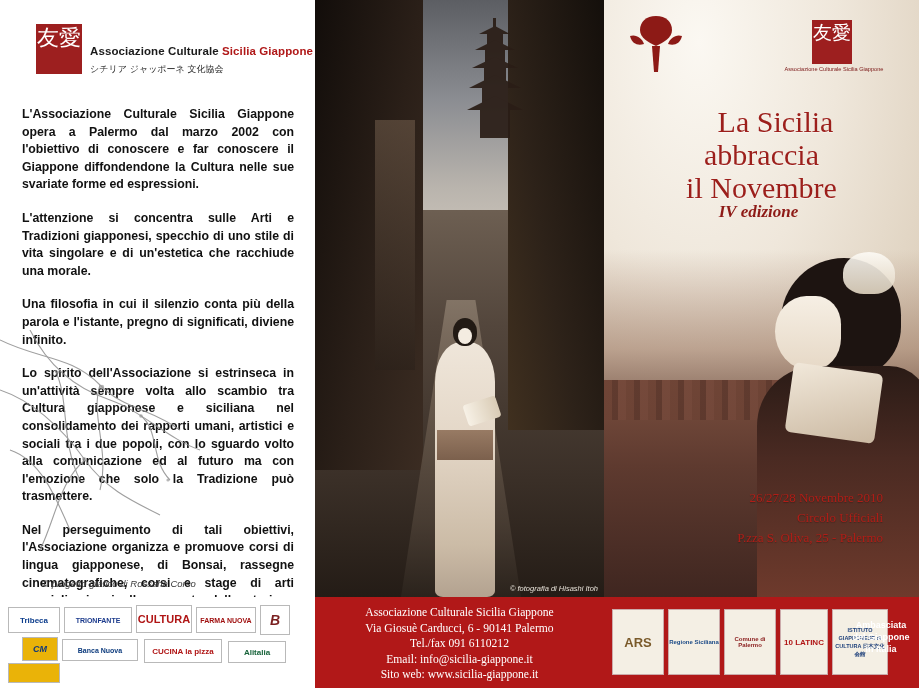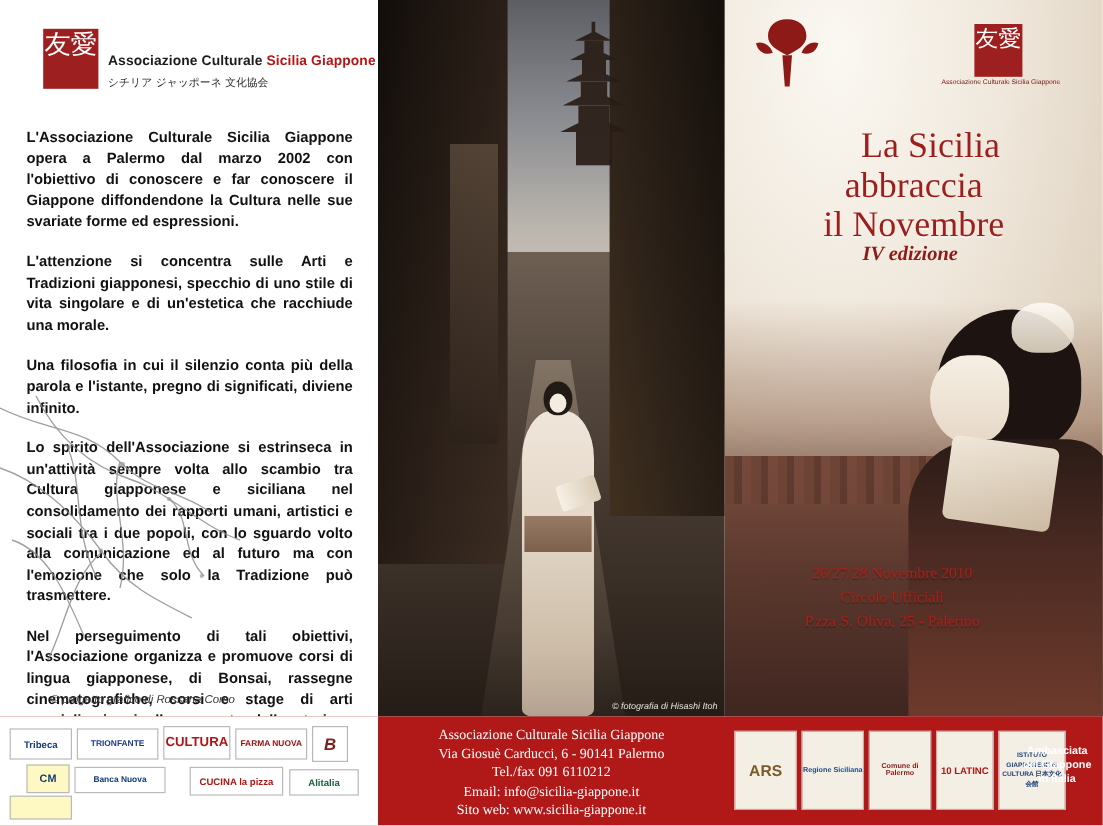--- a/index.html
+++ b/index.html
@@ -206,22 +206,22 @@
   .rp-title .l1 { display:block;padding-left:28px; }
   .rp-title .l2 { display:block; }
   .rp-title .l3 { display:block; }
   .rp-edition {
     position:absolute; left:604px; top:202px; width:315px;
     text-align:center; padding-right: 6px;
     font-family:"Liberation Serif", serif;
     color:#8e1a16; font-size:17px; font-weight:bold; font-style:italic;
   }
   .rp-info {
-    position:absolute; left:604px; top:468px; width:279px;
-    text-align:center;
+    position:absolute; left:604px; top:488px; width:279px;
+    text-align:right;
     font-family:"Liberation Serif", serif;
     color:#b11d17; font-size:13px; line-height:20px;
     text-shadow: 0 1px 1px rgba(0,0,0,.25);
   }
 
   
   .footer {
     position:absolute; left:0; top:597px; width:919px; height:91px;
     background:#b11818;
   }
@@ -249,21 +249,21 @@
   
   .tile {
     position:absolute;
     background:#ffffff;
     border:1px solid #b9b9b9;
     font-size:8px;
     display:flex; align-items:center; justify-content:center;
     color:#222; overflow:hidden; text-align:center;
     font-weight:bold;
   }
-  .tile.dark { background:#fef9c3; }
+  .tile.dark { background:#eab308;font-style:italic; }
   .rtile {
     position:absolute;
     background:#f4efe4;
     border:1px solid #caa; display:flex; align-items:center; justify-content:center;
     font-size:8px; color:#6a2a2a; overflow:hidden; text-align:center; font-weight:bold;
   }
 </style>
 </head>
 <body>
 
@@ -380,22 +380,22 @@
   <div class="footer">
 
     <div class="footer-left">
       <div class="tile" style="left:8px; top:10px; width:52px; height:26px; color:#0b3c8c;">Tribeca</div>
       <div class="tile" style="left:64px; top:10px; width:68px; height:26px; color:#1b3a8c; font-size:7px;">TRIONFANTE</div>
       <div class="tile" style="left:136px; top:8px; width:56px; height:28px; color:#b01515; font-size:11px;">CULTURA</div>
       <div class="tile" style="left:196px; top:10px; width:60px; height:26px; color:#a01010; font-size:7px;">FARMA NUOVA</div>
       <div class="tile" style="left:260px; top:8px; width:30px; height:30px; color:#7a1f1f; font-size:14px; font-style:italic;">B</div>
       <div class="tile dark" style="left:22px; top:40px; width:36px; height:24px; color:#133a7a; font-size:9px;">CM</div>
       <div class="tile" style="left:62px; top:42px; width:76px; height:22px; color:#0d3b7d; font-size:7px;">Banca Nuova</div>
-      <div class="tile" style="left:158px; top:42px; width:78px; height:24px; color:#b01515; font-size:8px;">CUCINA la pizza</div>
-      <div class="tile" style="left:241px; top:44px; width:58px; height:22px; color:#17633a; font-size:8px;">Alitalia</div>
+      <div class="tile" style="left:144px; top:42px; width:78px; height:24px; color:#b01515; font-size:8px;">CUCINA la pizza</div>
+      <div class="tile" style="left:228px; top:44px; width:58px; height:22px; color:#17633a; font-size:8px;">Alitalia</div>
       <div class="tile dark" style="left:8px; top:66px; width:52px; height:20px; color:#0f3f86; font-size:6px;"></div>
     </div>
 
     <div class="footer-center">
       <div class="line">Associazione Culturale Sicilia Giappone</div>
       <div class="line">Via Giosuè Carducci, 6 - 90141 Palermo</div>
       <div class="line">Tel./fax 091 6110212</div>
       <div class="line">Email: info@sicilia-giappone.it</div>
       <div class="line">Sito web: www.sicilia-giappone.it</div>
     </div>

